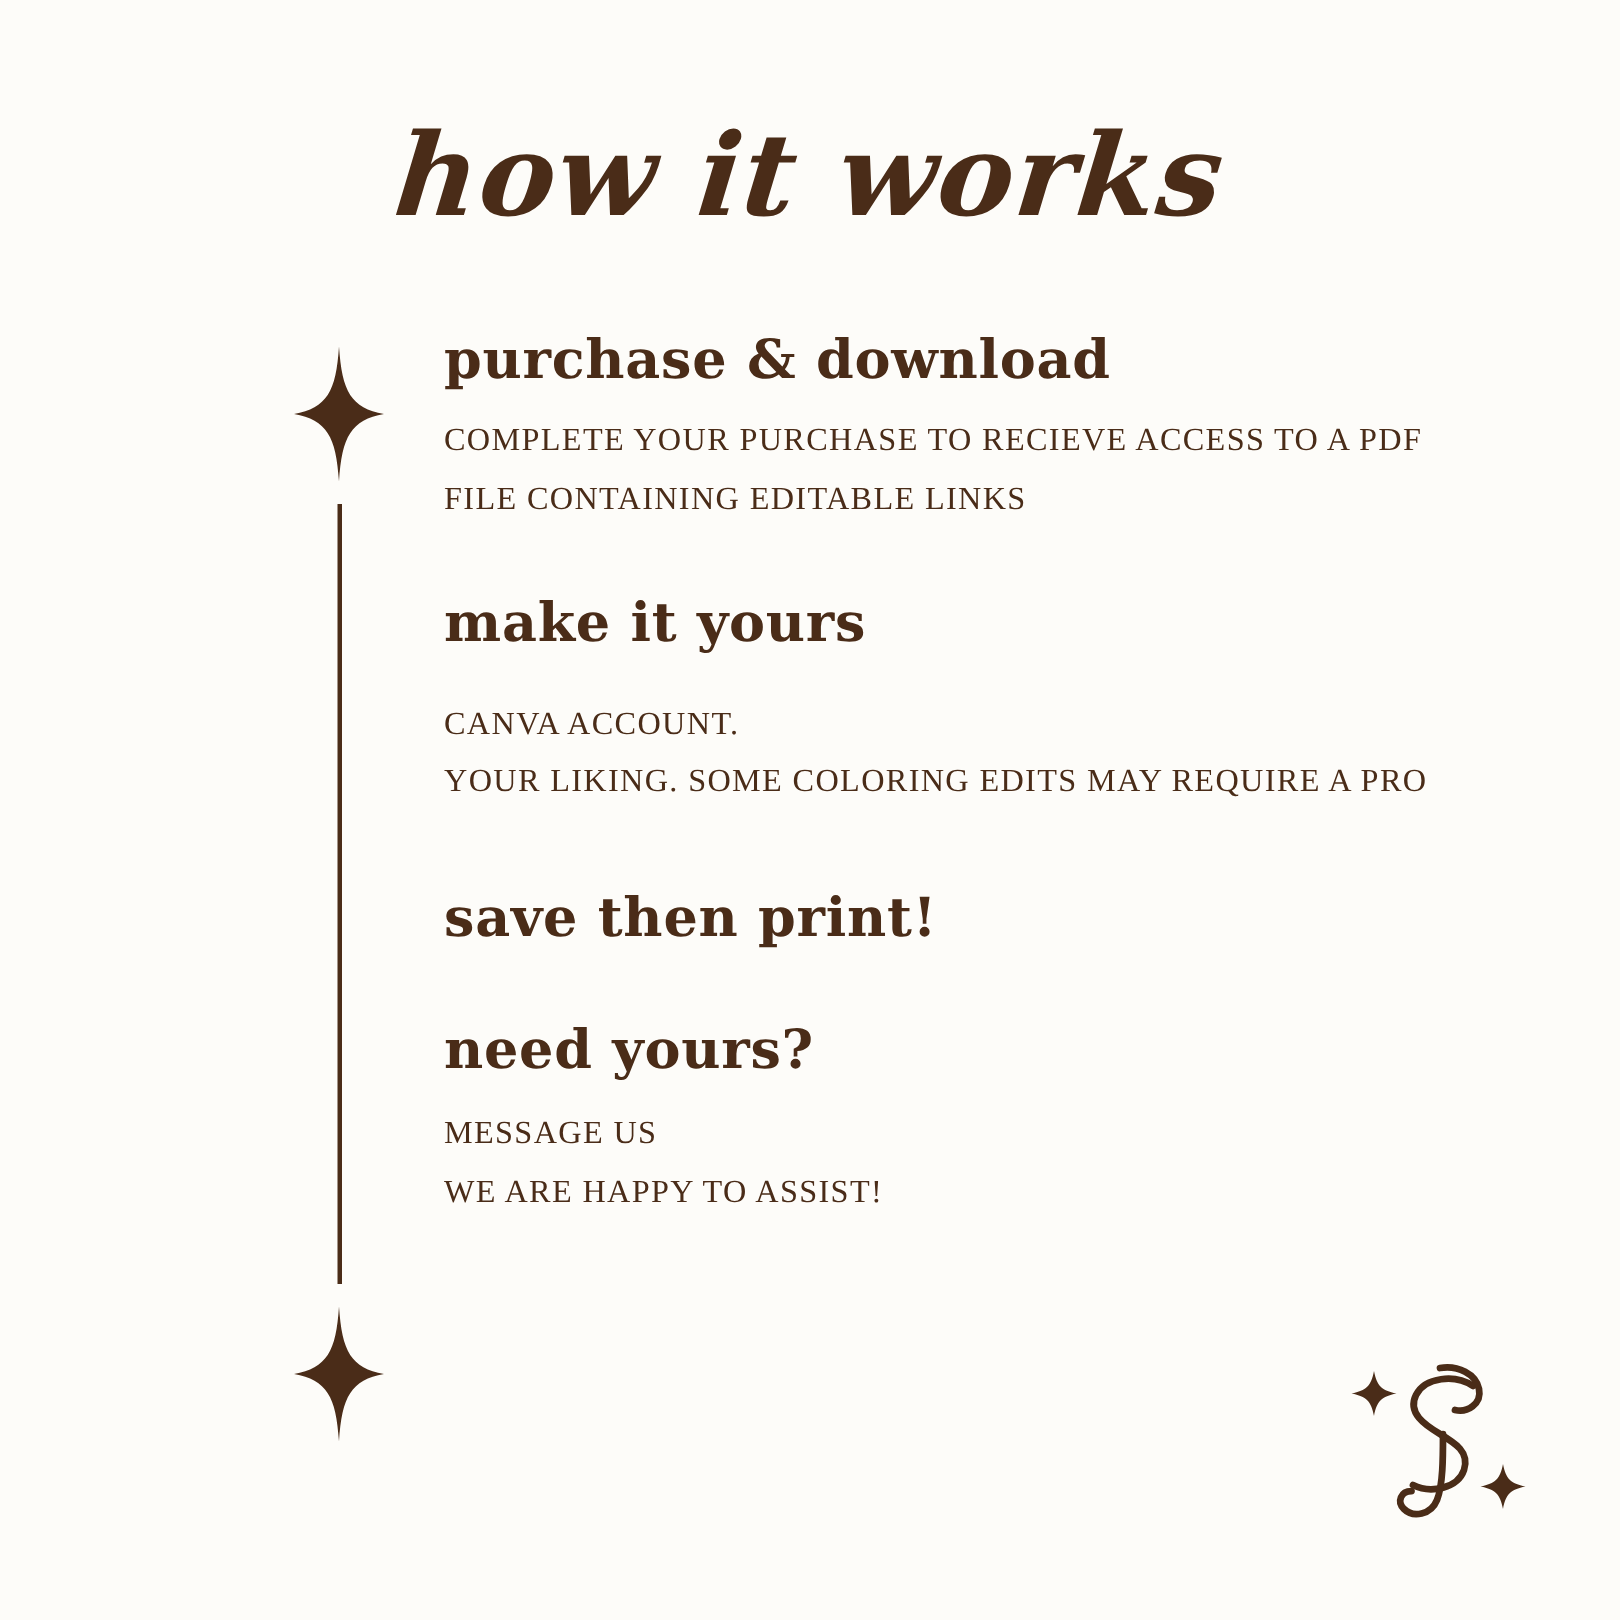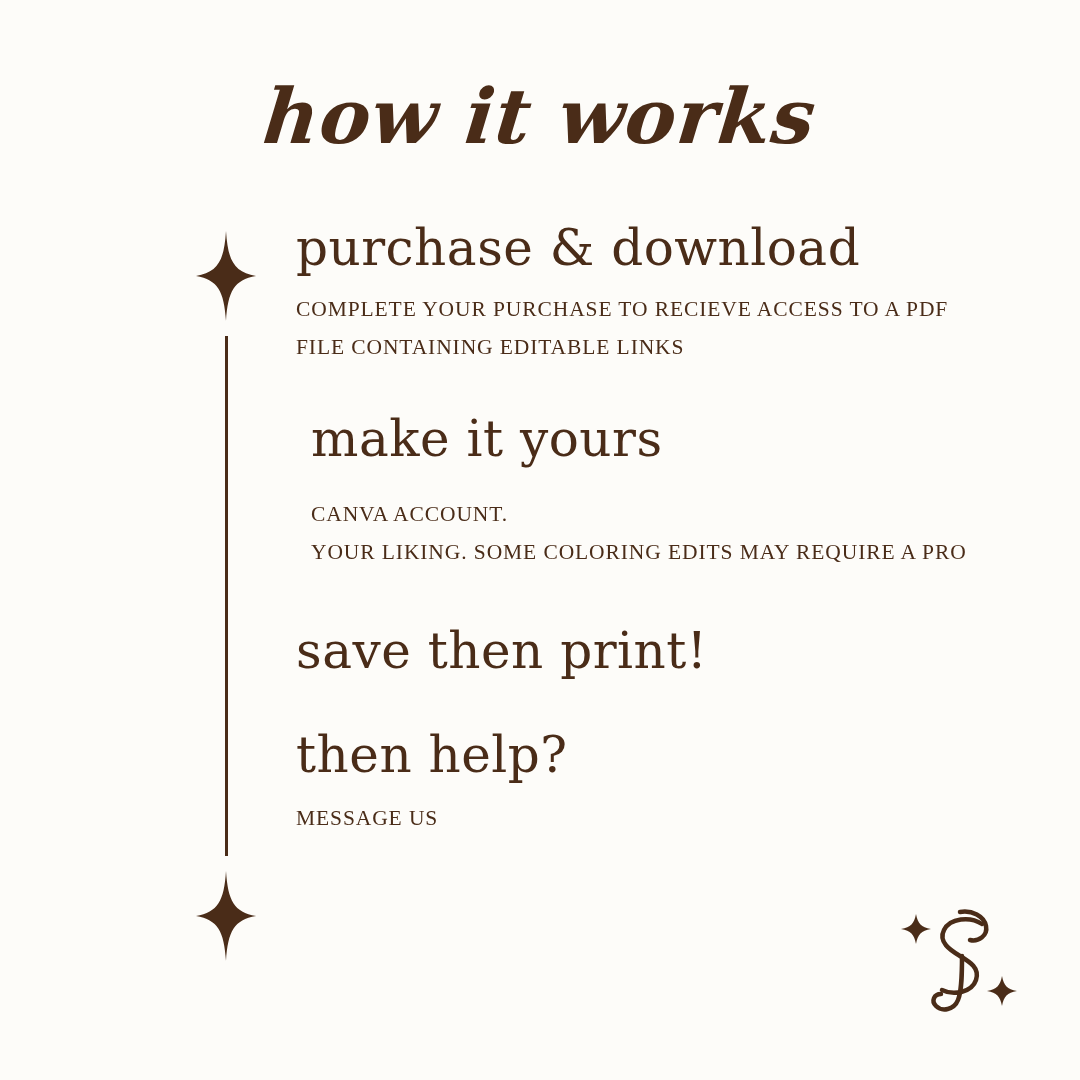--- a/index.html
+++ b/index.html
@@ -67,41 +67,41 @@
     position: absolute;
     left: 296px;
     top: 216px;
     width: 700px;
   }
   .step {
     margin-bottom: 4px;
   }
   .step-title {
     font-family: "DejaVu Serif", serif;
-    font-size: 50px;
-    font-weight: 400;
+    font-size: 36px;
+    font-weight: 700;
     color: #4a2c18;
     letter-spacing: 0.5px;
     line-height: 1.12;
     margin: 0 0 10px 0;
   }
   .step-body {
     font-family: Liberation Serif, serif;
     font-size: 21.5px;
     letter-spacing: 0.9px;
     line-height: 1.78;
     color: #4a2c18;
     margin: 0;
     text-transform: uppercase;
   }
   .step-body .line { display: block; }
 
   #step-1 { margin-top: 4px; }
   #step-1 .step-title { margin-bottom: 14px; }
-  #step-2 { margin-top: 44px; margin-left: 15px; }
+  #step-2 { margin-top: 44px; }
   #step-2 .step-title { margin-bottom: 28px; }
   #step-3 { margin-top: 52px; }
   #step-3 .step-title { margin-bottom: 24px; }
   #step-4 { margin-top: 48px; }
   #step-4 .step-title { margin-bottom: 16px; }
 
   
   .brand-mark {
     position: absolute;
     right: 62px;
@@ -147,23 +147,24 @@
         <span class="line">CANVA ACCOUNT.</span>
         <span class="line">YOUR LIKING. SOME COLORING EDITS MAY REQUIRE A PRO</span>
       </p>
     </div>
 
     <div class="step" id="step-3">
       <h2 class="step-title">save then print!</h2>
     </div>
 
     <div class="step" id="step-4">
-      <h2 class="step-title">then help?</h2>
+      <h2 class="step-title">need yours?</h2>
       <p class="step-body">
         <span class="line">MESSAGE US</span>
+        <span class="line">WE ARE HAPPY TO ASSIST!</span>
       </p>
     </div>
 
   </div>
 
   <div class="brand-mark">
     <svg viewBox="0 0 120 120" width="120" height="120" aria-hidden="true">
       <path d="M18 16 C20 26 23 29 33 31 C23 33 20 36 18 46 C16 36 13 33 3 31 C13 29 16 26 18 16 Z" fill="#4a2c18"></path>
       <path d="M104 78 C106 88 109 91 119 93 C109 95 106 98 104 108 C102 98 99 95 89 93 C99 91 102 88 104 78 Z" fill="#4a2c18"></path>
       <path d="M84 26 C72 18 52 20 46 32 C40 44 52 52 62 58 C72 64 82 70 78 82 C74 94 56 98 44 92" fill="none" stroke="#4a2c18" stroke-width="4.5" stroke-linecap="round"></path>

